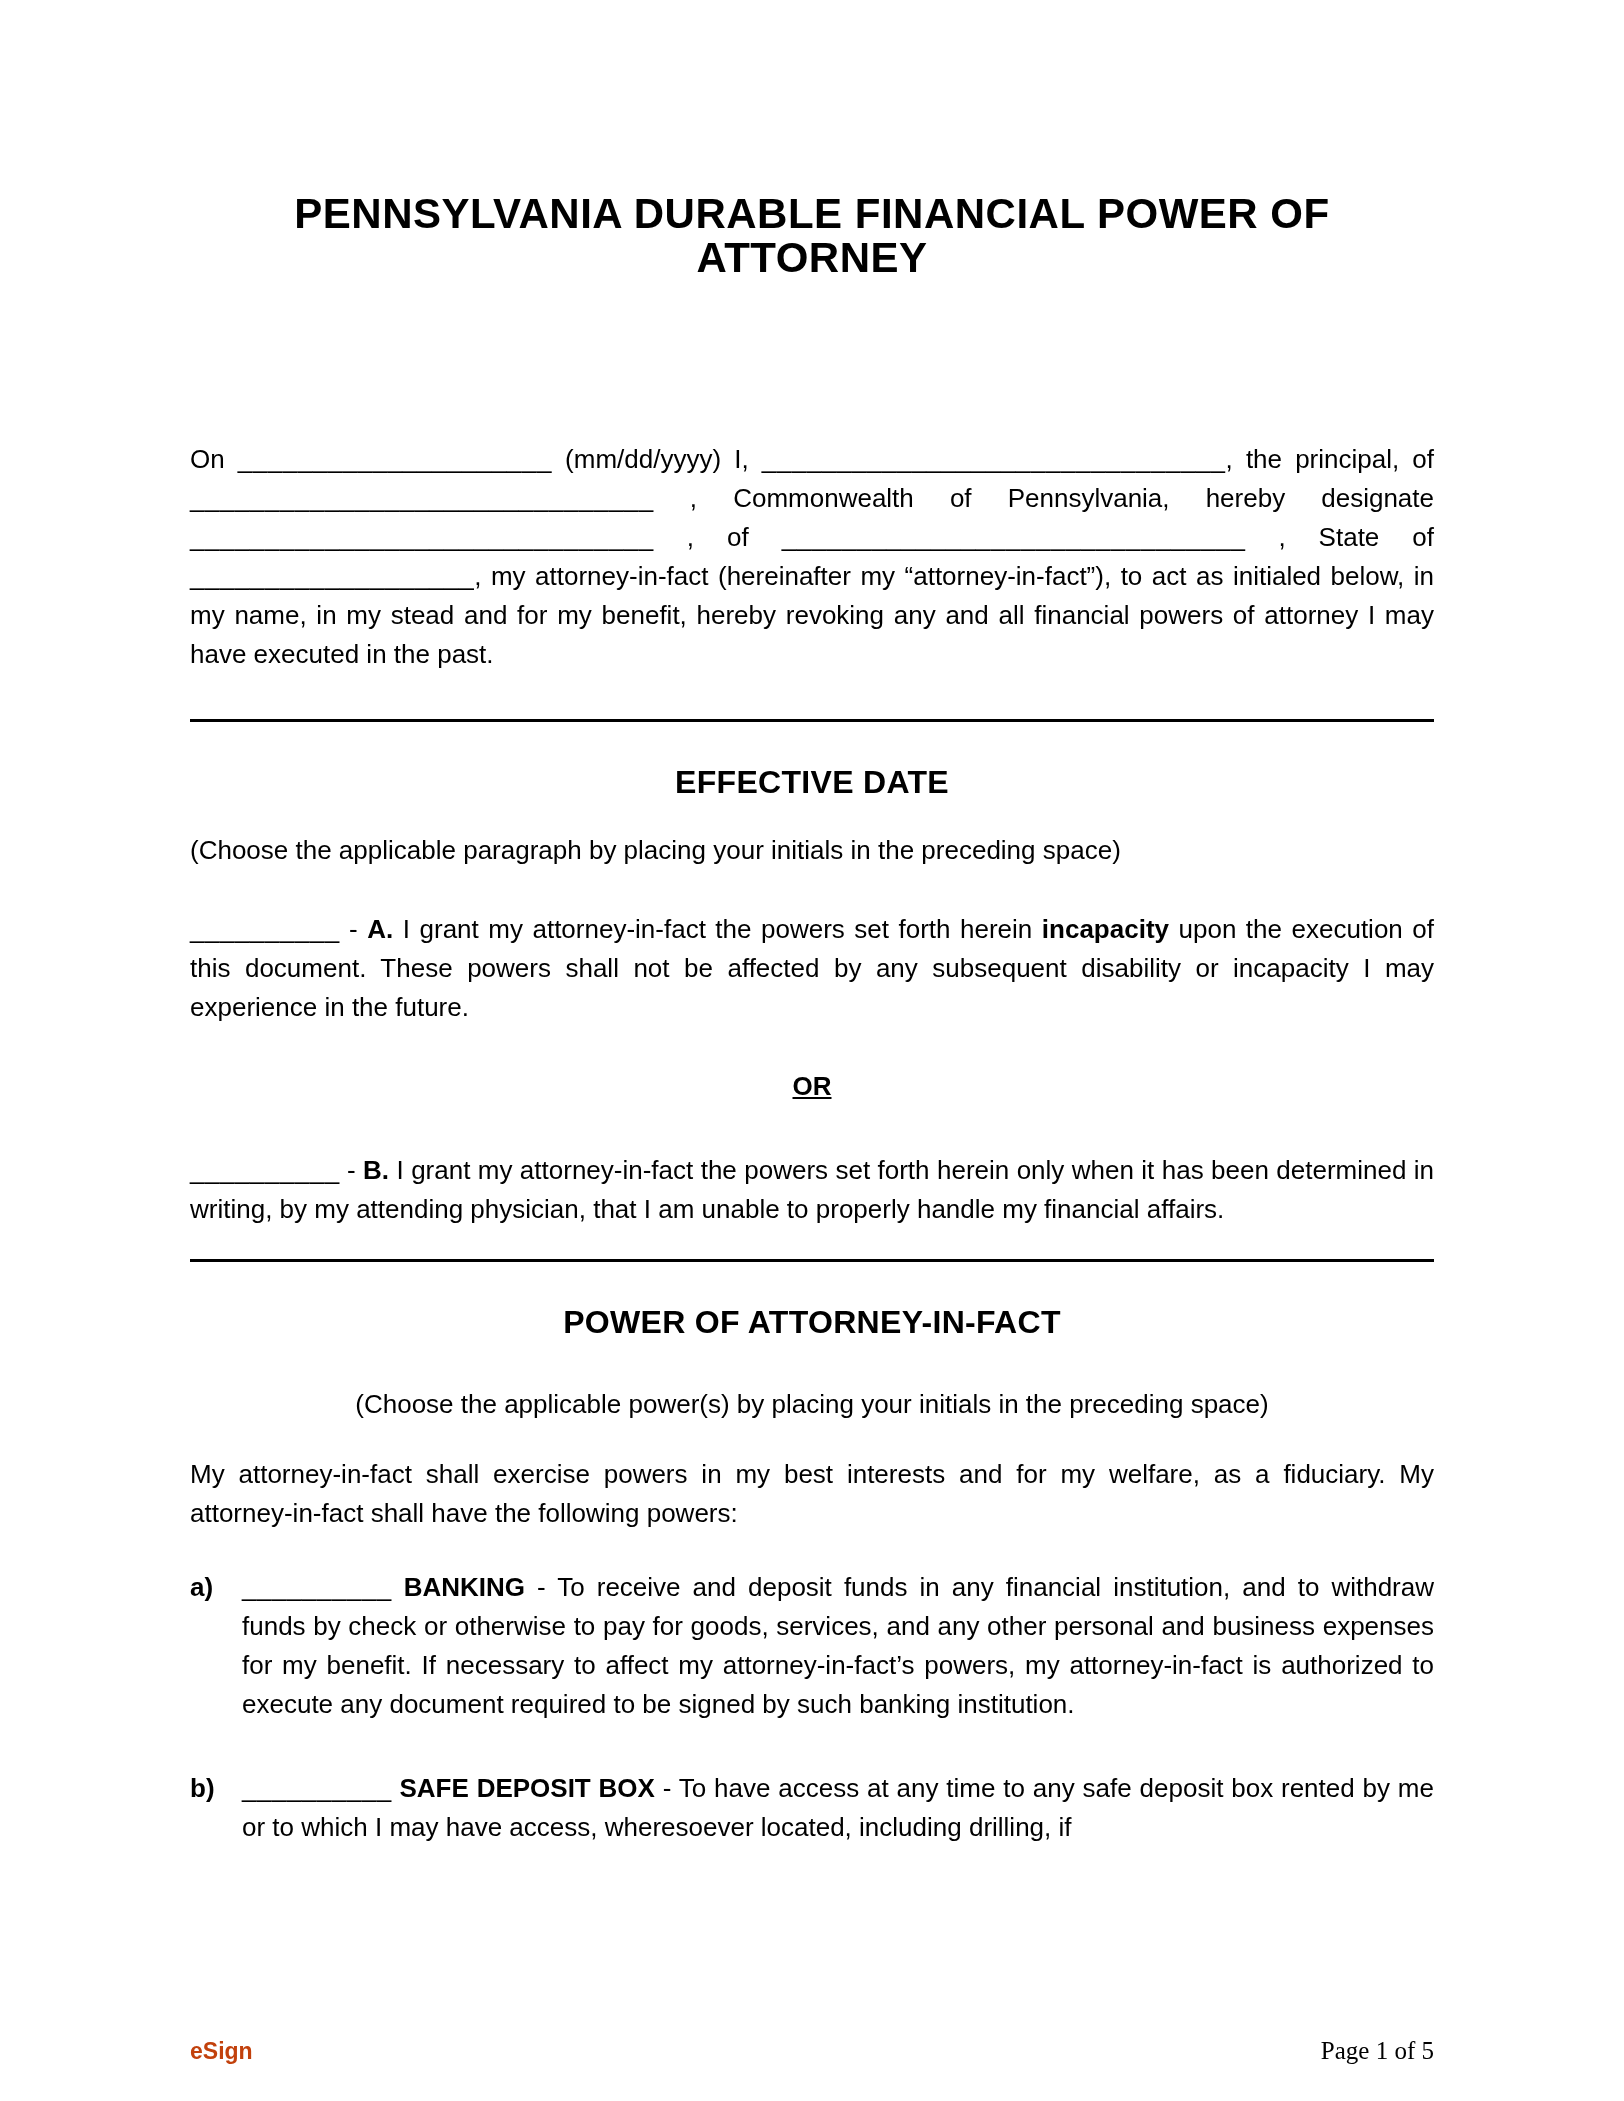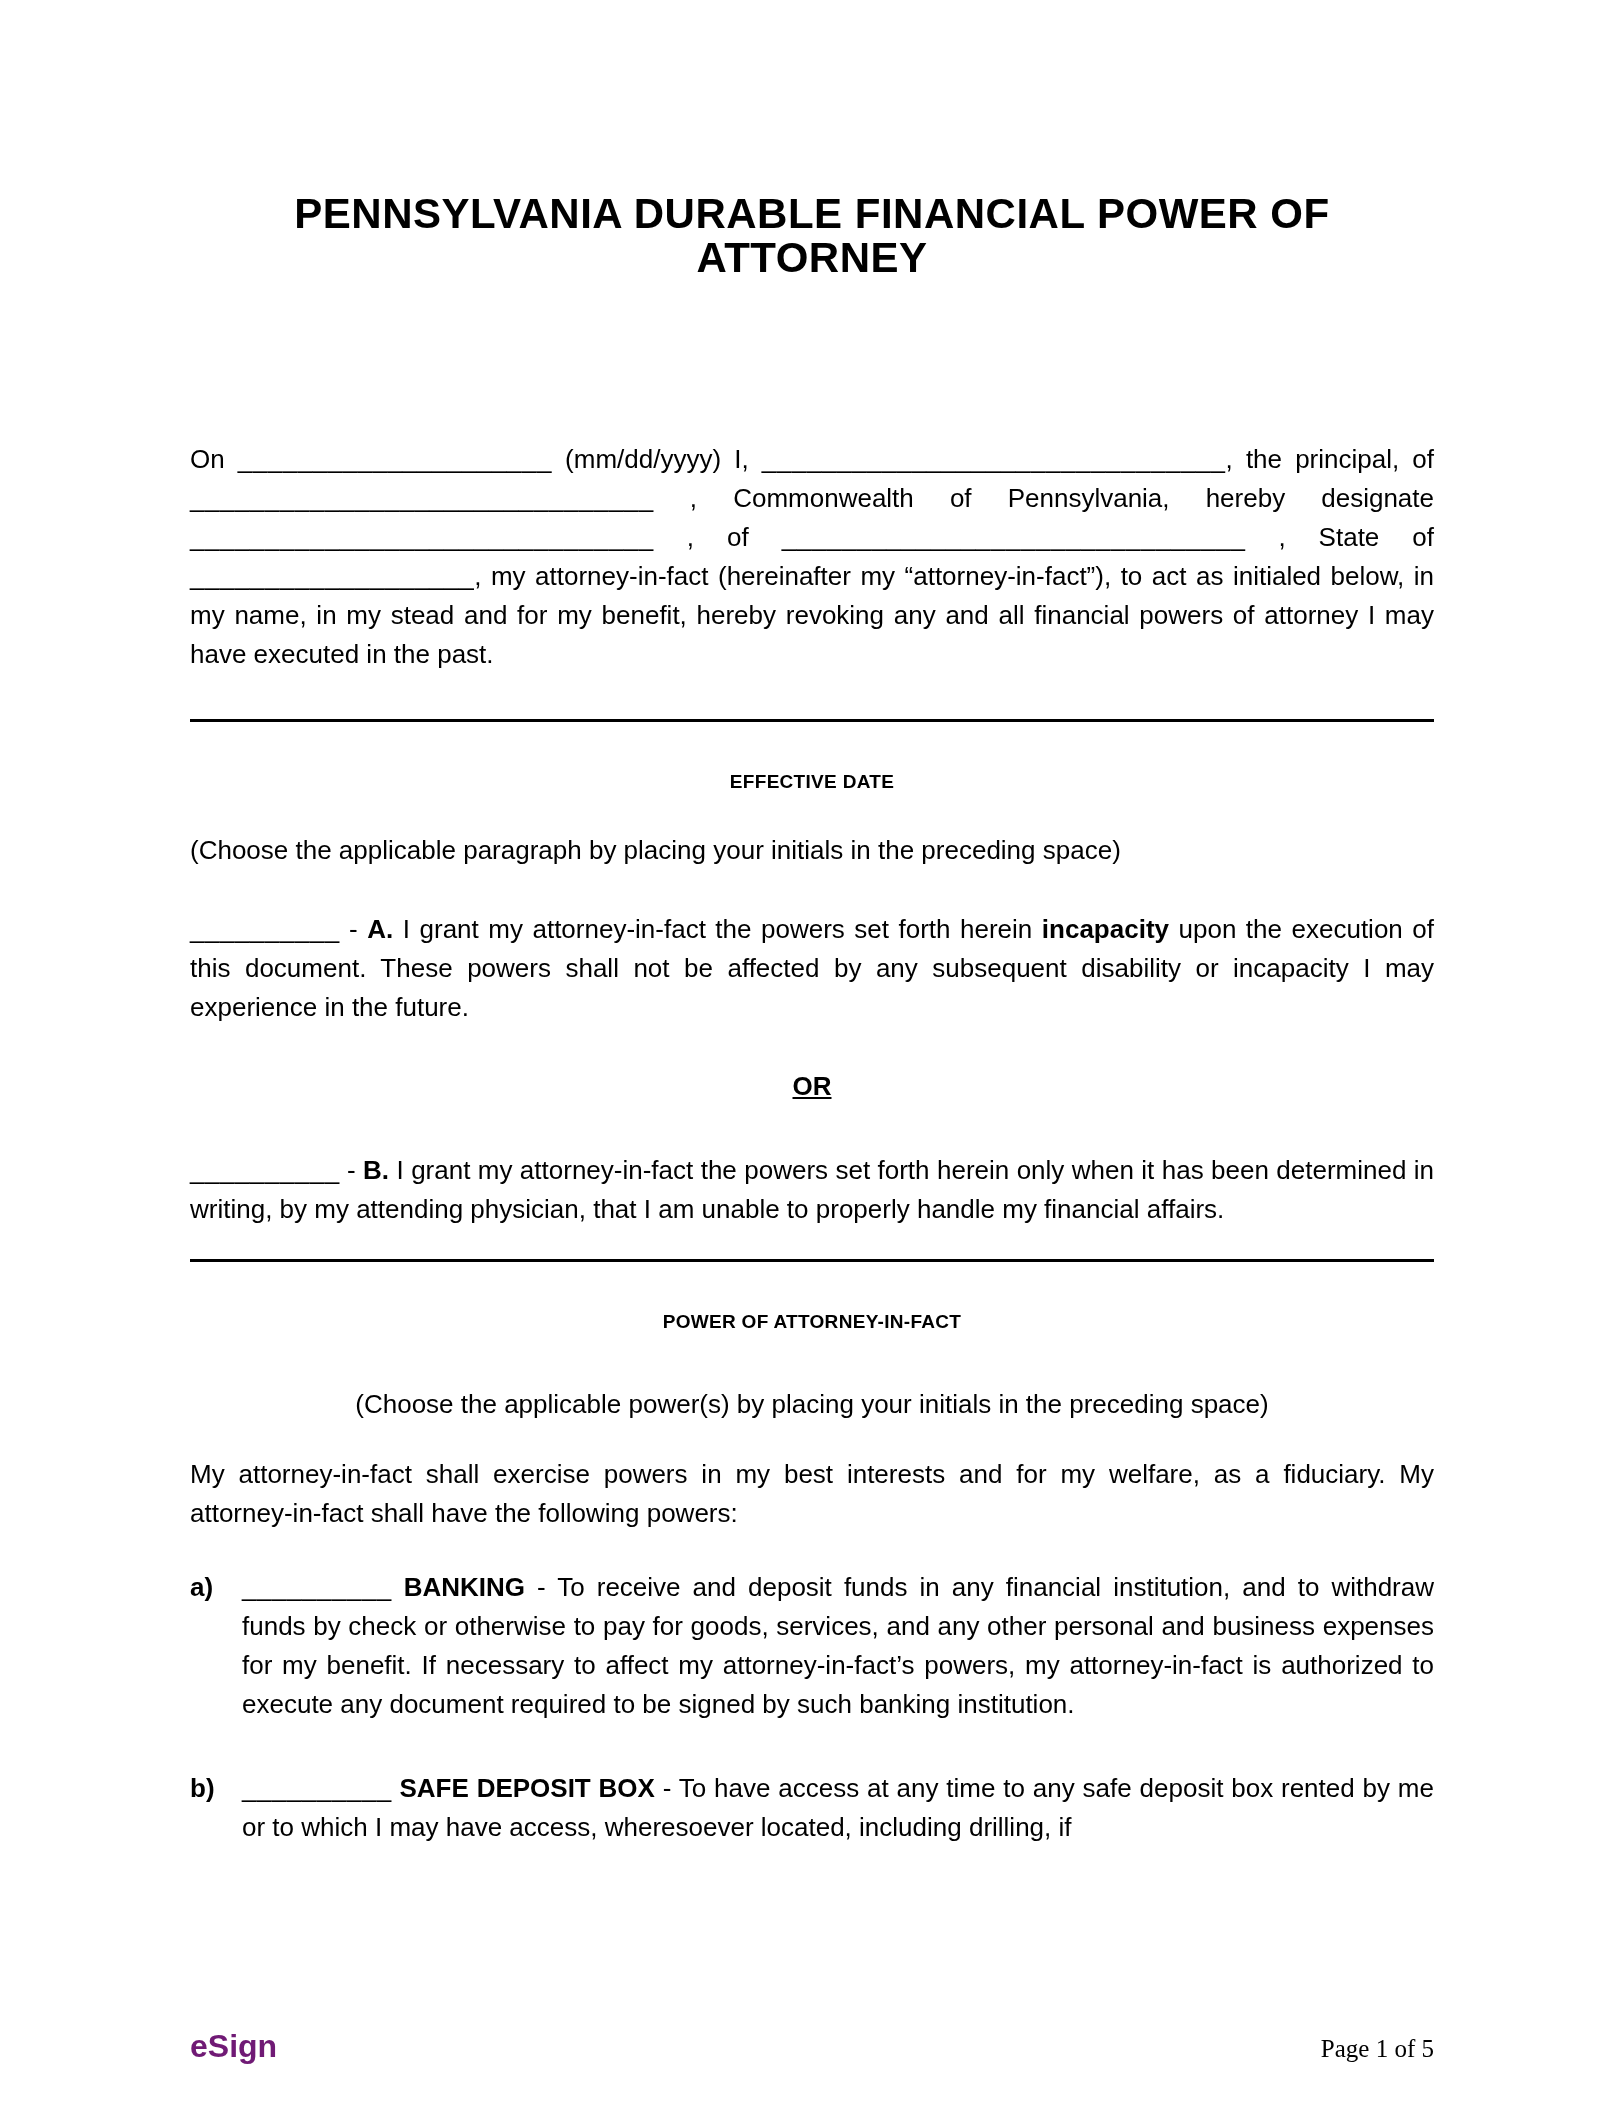--- a/index.html
+++ b/index.html
@@ -29,21 +29,21 @@
   }
   .para { margin: 0; font-size: 26px; line-height: 39px; }
   .justify { text-align: justify; }
   .center { text-align: center; }
   .bold { font-weight: bold; }
   .underline { text-decoration: underline; }
   .blank { white-space: nowrap; letter-spacing: 0.5px; }
   .rule { border: 0; border-top: 3px solid #000; margin: 0; }
   .section-heading {
     margin: 16px;
-    font-size: 19px;
+    font-size: 32px;
     line-height: 36px;
     font-weight: bold;
     text-align: center;
     letter-spacing: 0.3px;
   }
   .mt30 { margin-top: 30px; }
   .mt35 { margin-top: 35px; }
   .mt40 { margin-top: 40px; }
   .mt42 { margin-top: 42px; }
   .mt45 { margin-top: 45px; }
@@ -54,21 +54,21 @@
   .item-body { flex: 1; }
   .footer {
     position: absolute;
     left: 190px;
     right: 190px;
     bottom: 36px;
     display: flex;
     justify-content: space-between;
     align-items: baseline;
   }
-  .brand { font-size: 32px; font-weight: bold; color: #701a75; }
+  .brand { font-size: 23px; font-weight: bold; color: #c2410c; }
   .page-num { font-size: 25px; font-family: Liberation Serif, serif; }
 </style>
 </head>
 <body>
 
 <div class="page">
 
   <h1 class="doc-title">PENNSYLVANIA DURABLE FINANCIAL POWER OF ATTORNEY</h1>
 
   <p class="para justify mt160"><span>On </span><span class="blank">_____________________</span><span> (mm/dd/yyyy) I, </span><span class="blank">_______________________________</span><span>, the principal, of </span><span class="blank">_______________________________</span><span> , Commonwealth of Pennsylvania, hereby designate </span><span class="blank">_______________________________</span><span> , of </span><span class="blank">_______________________________</span><span> , State of </span><span class="blank">___________________</span><span>, my attorney-in-fact (hereinafter my “attorney-in-fact”), to act as initialed below, in my name, in my stead and for my benefit, hereby revoking any and all financial powers of attorney I may have executed in the past.</span></p>

